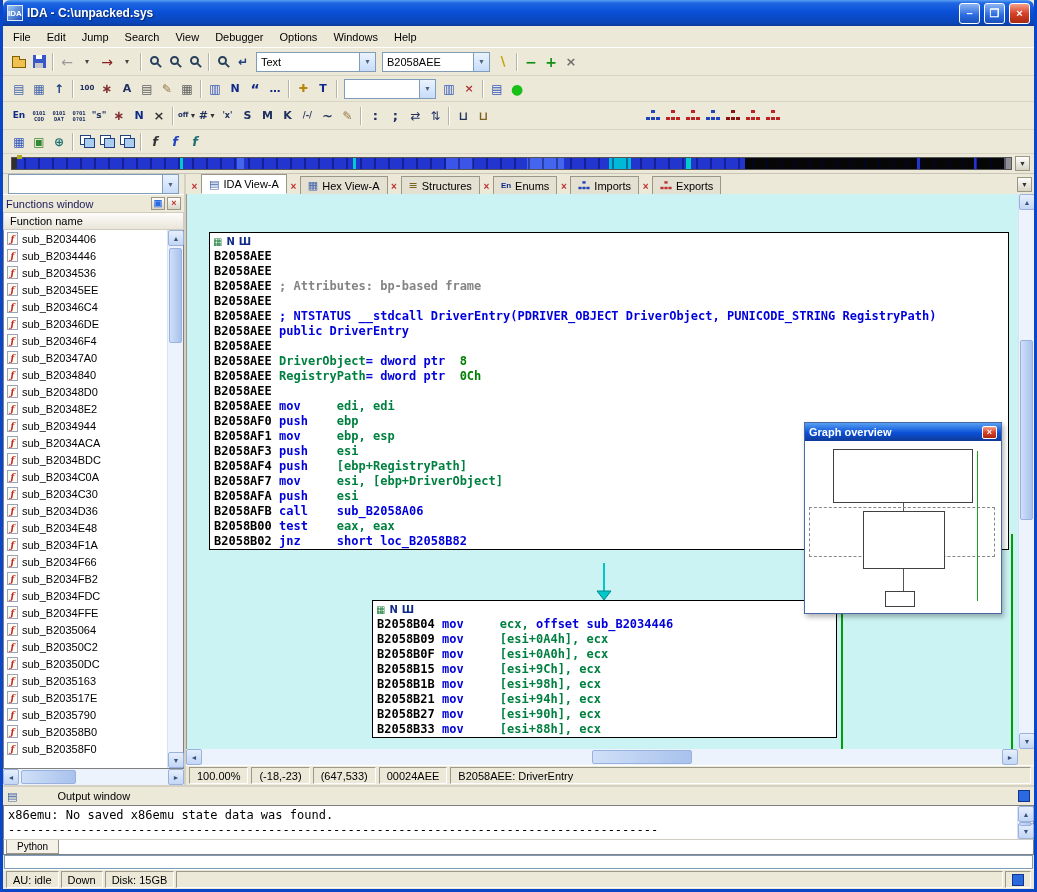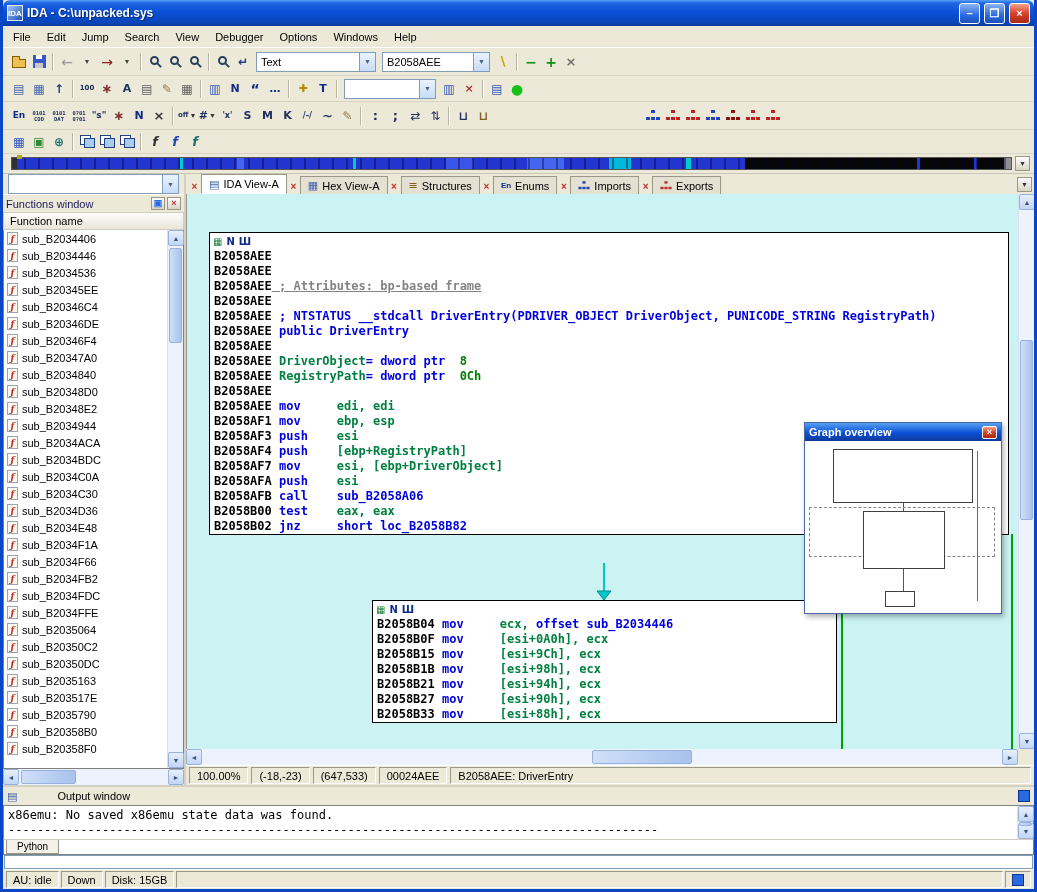--- a/index.html
+++ b/index.html
@@ -92,21 +92,21 @@
   .tab-chev{position:absolute;right:2px;bottom:2px;}
   .graphwrap{flex:1;display:flex;min-height:0;}
   .graph{flex:1;position:relative;background:#cbf3f3;overflow:hidden;border-left:1px solid #9a9688;}
   .edges{position:absolute;inset:0;z-index:1;}
   .gnode{position:absolute;background:#fff;border:1px solid #000;z-index:2;
     font:bold 12px "DejaVu Sans Mono",monospace;line-height:15px;}
   .gnode-head{height:16px;display:flex;align-items:center;gap:4px;padding-left:3px;}
   .nh-ic{font:bold 10px "DejaVu Sans",sans-serif;}
   .gline{white-space:pre;height:15px;padding-left:4px;}
   .sg-a{color:var(--c-addr);}
-  .sg-c{color:var(--c-comment);text-decoration:underline;}
+  .sg-c{color:var(--c-comment);}
   .sg-b{color:var(--c-code);}
   .sg-pb{color:var(--c-code);}
   .sg-g{color:var(--c-operand);}
   .sg-n{color:var(--c-number);}
   
   .overview{position:absolute;left:617px;top:228px;width:198px;height:192px;background:#fff;border:1px solid #4868a8;
     box-shadow:2px 3px 5px rgba(0,0,0,.3);z-index:5;display:flex;flex-direction:column;}
   .ov-title{height:18px;flex:0 0 18px;display:flex;align-items:center;padding:0 4px;color:#fff;font-weight:bold;
     background:linear-gradient(180deg,#57a0f2,#0a50d8 55%,#0f3a96);}
   .ov-title .t{flex:1;}
@@ -683,36 +683,38 @@
               <div class="gline"><span class="sg-a">B2058AEE</span></div>
               <div class="gline"><span class="sg-a">B2058AEE</span><span class="sg-c"> ; Attributes: bp-based frame</span></div>
               <div class="gline"><span class="sg-a">B2058AEE</span></div>
               <div class="gline"><span class="sg-a">B2058AEE</span><span class="sg-pb"> ; NTSTATUS __stdcall DriverEntry(PDRIVER_OBJECT DriverObject, PUNICODE_STRING RegistryPath)</span></div>
               <div class="gline"><span class="sg-a">B2058AEE</span><span class="sg-b"> public DriverEntry</span></div>
               <div class="gline"><span class="sg-a">B2058AEE</span></div>
               <div class="gline"><span class="sg-a">B2058AEE</span><span class="sg-g"> DriverObject</span><span class="sg-b">= dword ptr </span><span class="sg-n"> 8</span></div>
               <div class="gline"><span class="sg-a">B2058AEE</span><span class="sg-g"> RegistryPath</span><span class="sg-b">= dword ptr </span><span class="sg-n"> 0Ch</span></div>
               <div class="gline"><span class="sg-a">B2058AEE</span></div>
               <div class="gline"><span class="sg-a">B2058AEE</span><span class="sg-b"> mov     </span><span class="sg-g">edi, edi</span></div>
+              <div class="gline"><span class="sg-a">B2058AF0</span><span class="sg-b"> push    </span><span class="sg-g">ebp</span></div>
               <div class="gline"><span class="sg-a">B2058AF1</span><span class="sg-b"> mov     </span><span class="sg-g">ebp, esp</span></div>
               <div class="gline"><span class="sg-a">B2058AF3</span><span class="sg-b"> push    </span><span class="sg-g">esi</span></div>
               <div class="gline"><span class="sg-a">B2058AF4</span><span class="sg-b"> push    </span><span class="sg-g">[ebp+RegistryPath]</span></div>
               <div class="gline"><span class="sg-a">B2058AF7</span><span class="sg-b"> mov     </span><span class="sg-g">esi, [ebp+DriverObject]</span></div>
               <div class="gline"><span class="sg-a">B2058AFA</span><span class="sg-b"> push    </span><span class="sg-g">esi</span></div>
               <div class="gline"><span class="sg-a">B2058AFB</span><span class="sg-b"> call    </span><span class="sg-b">sub_B2058A06</span></div>
               <div class="gline"><span class="sg-a">B2058B00</span><span class="sg-b"> test    </span><span class="sg-g">eax, eax</span></div>
               <div class="gline"><span class="sg-a">B2058B02</span><span class="sg-b"> jnz     short </span><span class="sg-b">loc_B2058B82</span></div>
             </div>
             <div class="gnode" style="left: 185px; top: 406px; width: 465px;">
               <div class="gnode-head">
                 <span class="nh-ic" style="color: rgb(32, 128, 64);">▦</span>
                 <span class="nh-ic" style="color: rgb(16, 42, 136);">N</span>
                 <span class="nh-ic" style="color: rgb(16, 42, 136);">Ш</span>
               </div>
               <div class="gline"><span class="sg-a">B2058B04</span><span class="sg-b"> mov     </span><span class="sg-g">ecx, </span><span class="sg-b">offset sub_B2034446</span></div>
+              <div class="gline"><span class="sg-a">B2058B09</span><span class="sg-b"> mov     </span><span class="sg-g">[esi+0A4h], ecx</span></div>
               <div class="gline"><span class="sg-a">B2058B0F</span><span class="sg-b"> mov     </span><span class="sg-g">[esi+0A0h], ecx</span></div>
               <div class="gline"><span class="sg-a">B2058B15</span><span class="sg-b"> mov     </span><span class="sg-g">[esi+9Ch], ecx</span></div>
               <div class="gline"><span class="sg-a">B2058B1B</span><span class="sg-b"> mov     </span><span class="sg-g">[esi+98h], ecx</span></div>
               <div class="gline"><span class="sg-a">B2058B21</span><span class="sg-b"> mov     </span><span class="sg-g">[esi+94h], ecx</span></div>
               <div class="gline"><span class="sg-a">B2058B27</span><span class="sg-b"> mov     </span><span class="sg-g">[esi+90h], ecx</span></div>
               <div class="gline"><span class="sg-a">B2058B33</span><span class="sg-b"> mov     </span><span class="sg-g">[esi+88h], ecx</span></div>
             </div>
           </div>
         <div class="sb-v">
           <div class="sb-btn">▲</div>

